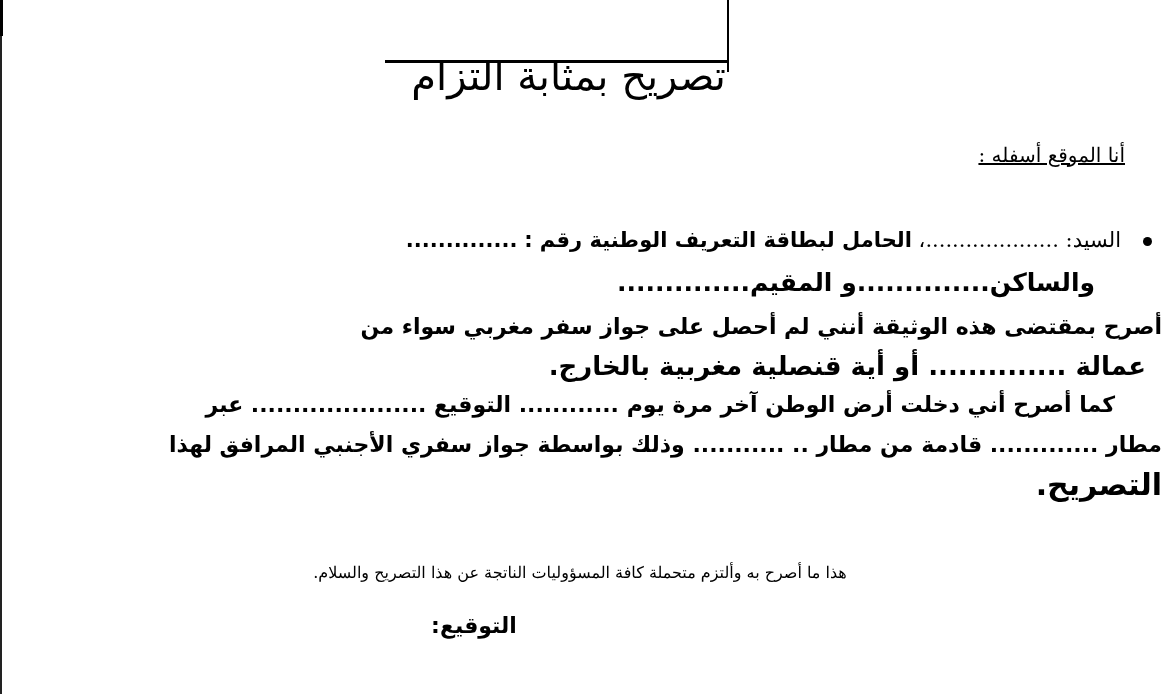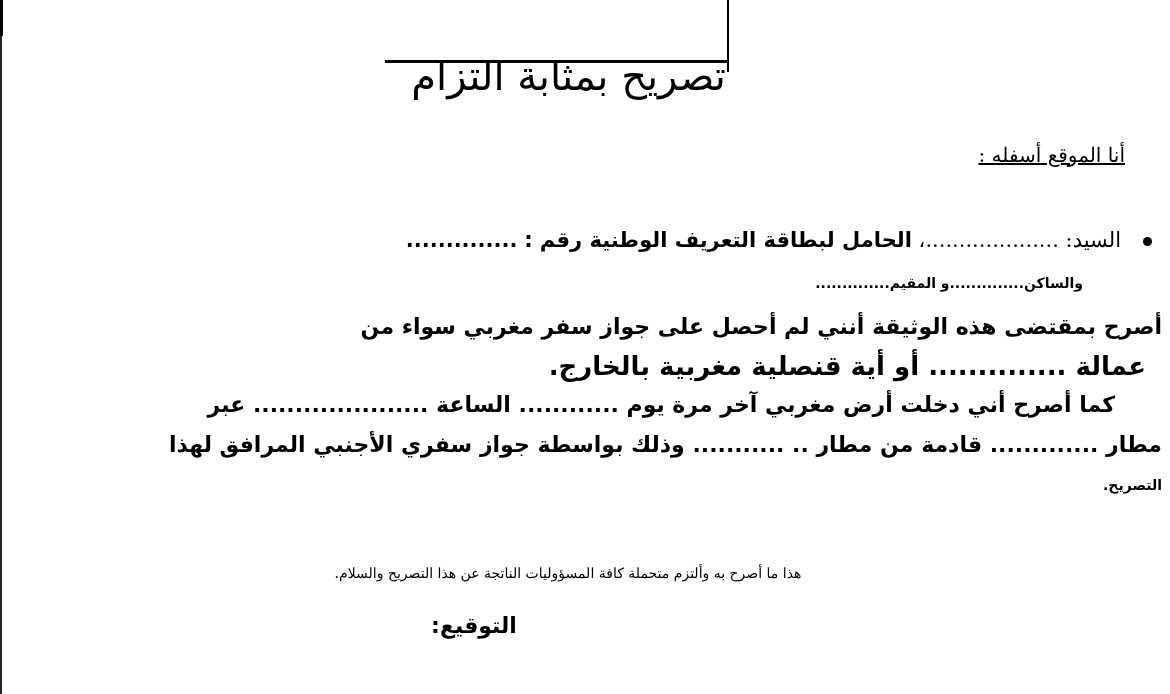--- a/index.html
+++ b/index.html
@@ -25,32 +25,32 @@
   }
   .regular { font-weight: normal; font-family: "DejaVu Serif", serif; }
   .bold { font-weight: bold; }
 
   .intro { right: 45px; top: 138px; font-size: 20px; line-height: 34px; text-decoration: underline; }
 
   .bullet-row { right: 10px; top: 222px; font-size: 21px; line-height: 36px; }
   .bullet-dot { display: inline-block; width: 9px; height: 9px; border-radius: 50%; background: #000; margin-left: 22px; margin-right: 8px; vertical-align: middle; }
   .dots-light { font-family: "DejaVu Serif", serif; font-weight: normal; letter-spacing: 2px; }
 
-  .residence { right: 87px; top: 265px; font-size: 14px; line-height: 36px; }
+  .residence { right: 75px; top: 265px; font-size: 25px; line-height: 36px; }
 
   .p1 { right: 8px; top: 308px; font-size: 22px; line-height: 38px; }
   .p2 { right: 24px; top: 347px; font-size: 26px; line-height: 38px; text-align: right; }
   .p3 { right: 55px; top: 386px; font-size: 22px; line-height: 38px; }
   .p4 { right: 8px; top: 426px; font-size: 22px; line-height: 38px; }
-  .p5 { right: 8px; top: 466px; font-size: 14px; line-height: 38px; }
+  .p5 { right: 8px; top: 466px; font-size: 30px; line-height: 38px; }
 
   .closing {
     left: 0; width: 1138px; top: 555px; text-align: center;
-    font-family: "DejaVu Serif", serif; font-size: 14px; line-height: 36px;
-    padding-left: 4px;
+    font-family: "DejaVu Serif", serif; font-size: 16px; line-height: 36px;
+    padding-left: 16px;
   }
   .closing span { display: inline-block; transform: translateX(0px); }
   .signature {
     left: 0; width: 928px; top: 606px; text-align: center;
     font-size: 22px; font-weight: bold; line-height: 40px;
   }
   .closing-inner { position: relative; left: -5px; }
   .signature-inner { position: relative; left: 10px; }
 </style>
 </head>
@@ -69,21 +69,21 @@
   <span class="bullet-dot"></span><span class="regular">السيد:</span>
   <span class="dots-light">....................،</span>
   <span class="bold">الحامل لبطاقة التعريف الوطنية رقم :</span>
   <span class="bold">..............</span>
 </div>
 
 <div class="line bold residence">والساكن..............و المقيم..............</div>
 
 <div class="line bold p1">أصرح بمقتضى هذه الوثيقة أنني لم أحصل على جواز سفر مغربي سواء من</div>
 <div class="line bold p2">عمالة .............. أو أية قنصلية مغربية بالخارج.</div>
-<div class="line bold p3">كما أصرح أني دخلت أرض مغربي آخر مرة يوم ............ الساعة ..................... عبر</div>
+<div class="line bold p3">كما أصرح أني دخلت أرض الوطن آخر مرة يوم ............ التوقيع ..................... عبر</div>
 <div class="line bold p4">مطار ............. قادمة من مطار .. ........... وذلك بواسطة جواز سفري الأجنبي المرافق لهذا</div>
 <div class="line bold p5">التصريح.</div>
 
 <div class="line closing">
   <span class="closing-inner">هذا ما أصرح به وألتزم متحملة كافة المسؤوليات الناتجة عن هذا التصريح  والسلام.</span>
 </div>
 
 <div class="line signature">
   <span class="signature-inner">التوقيع:</span>
 </div>

